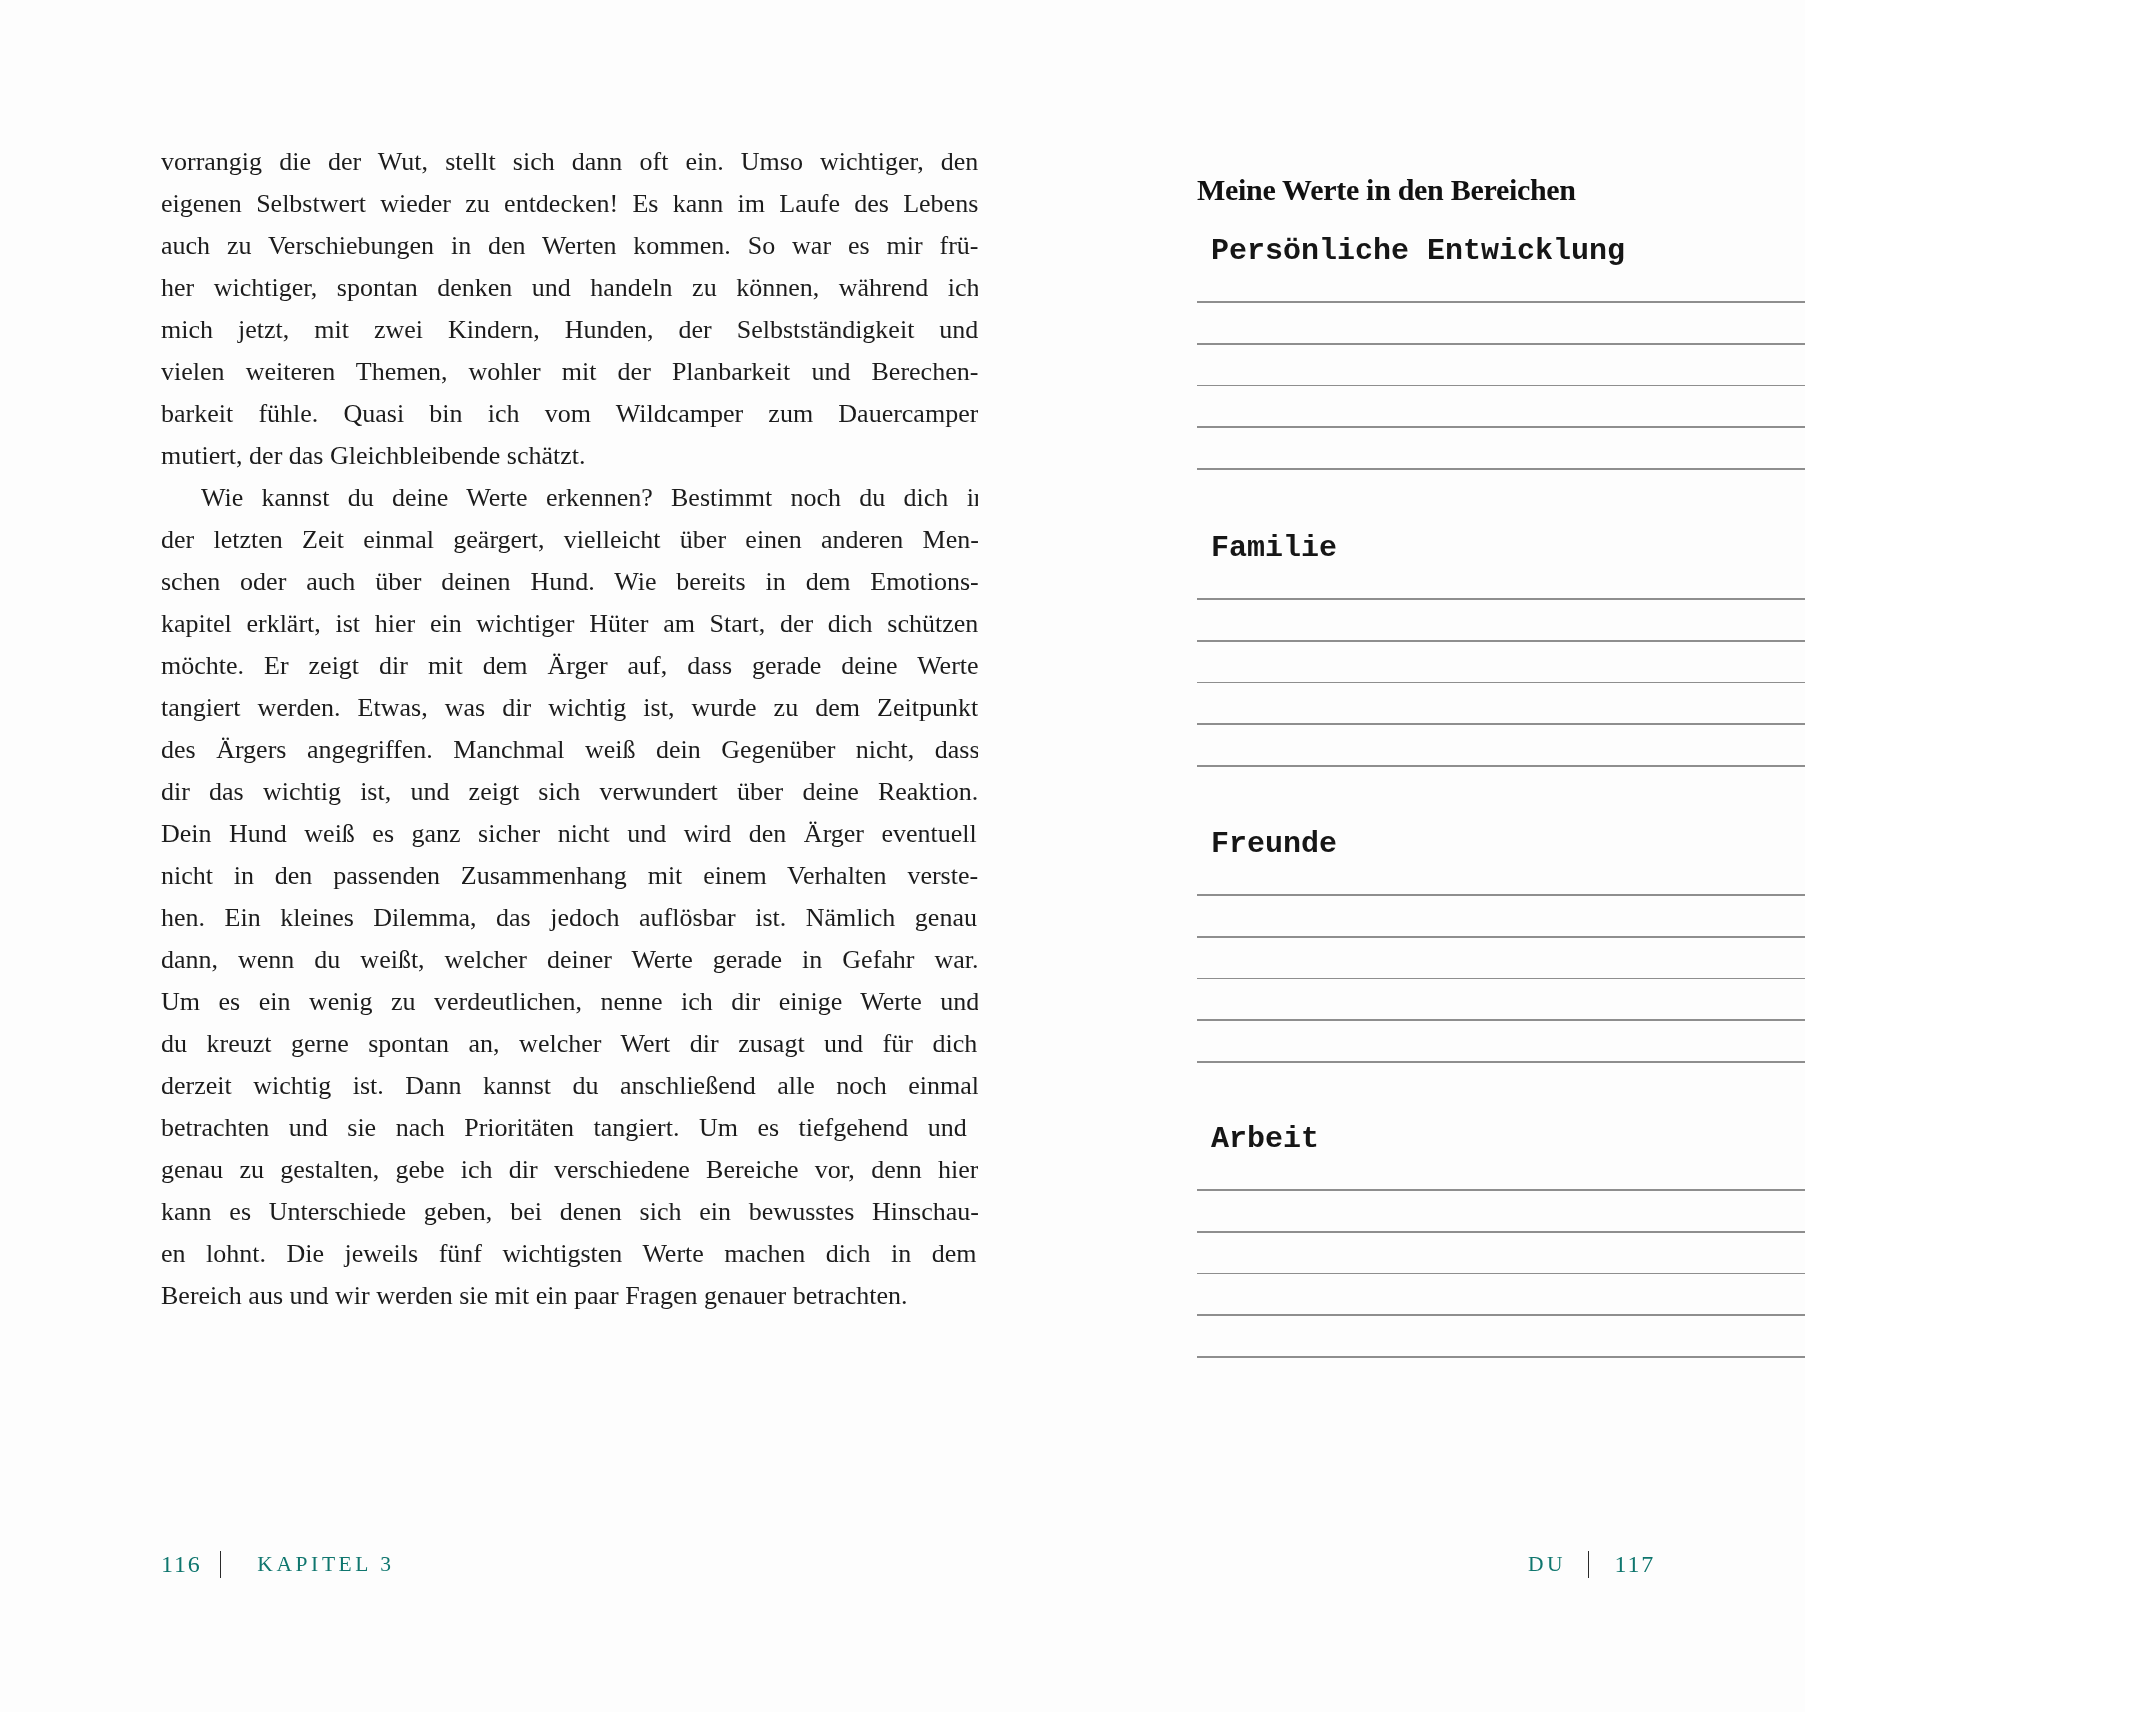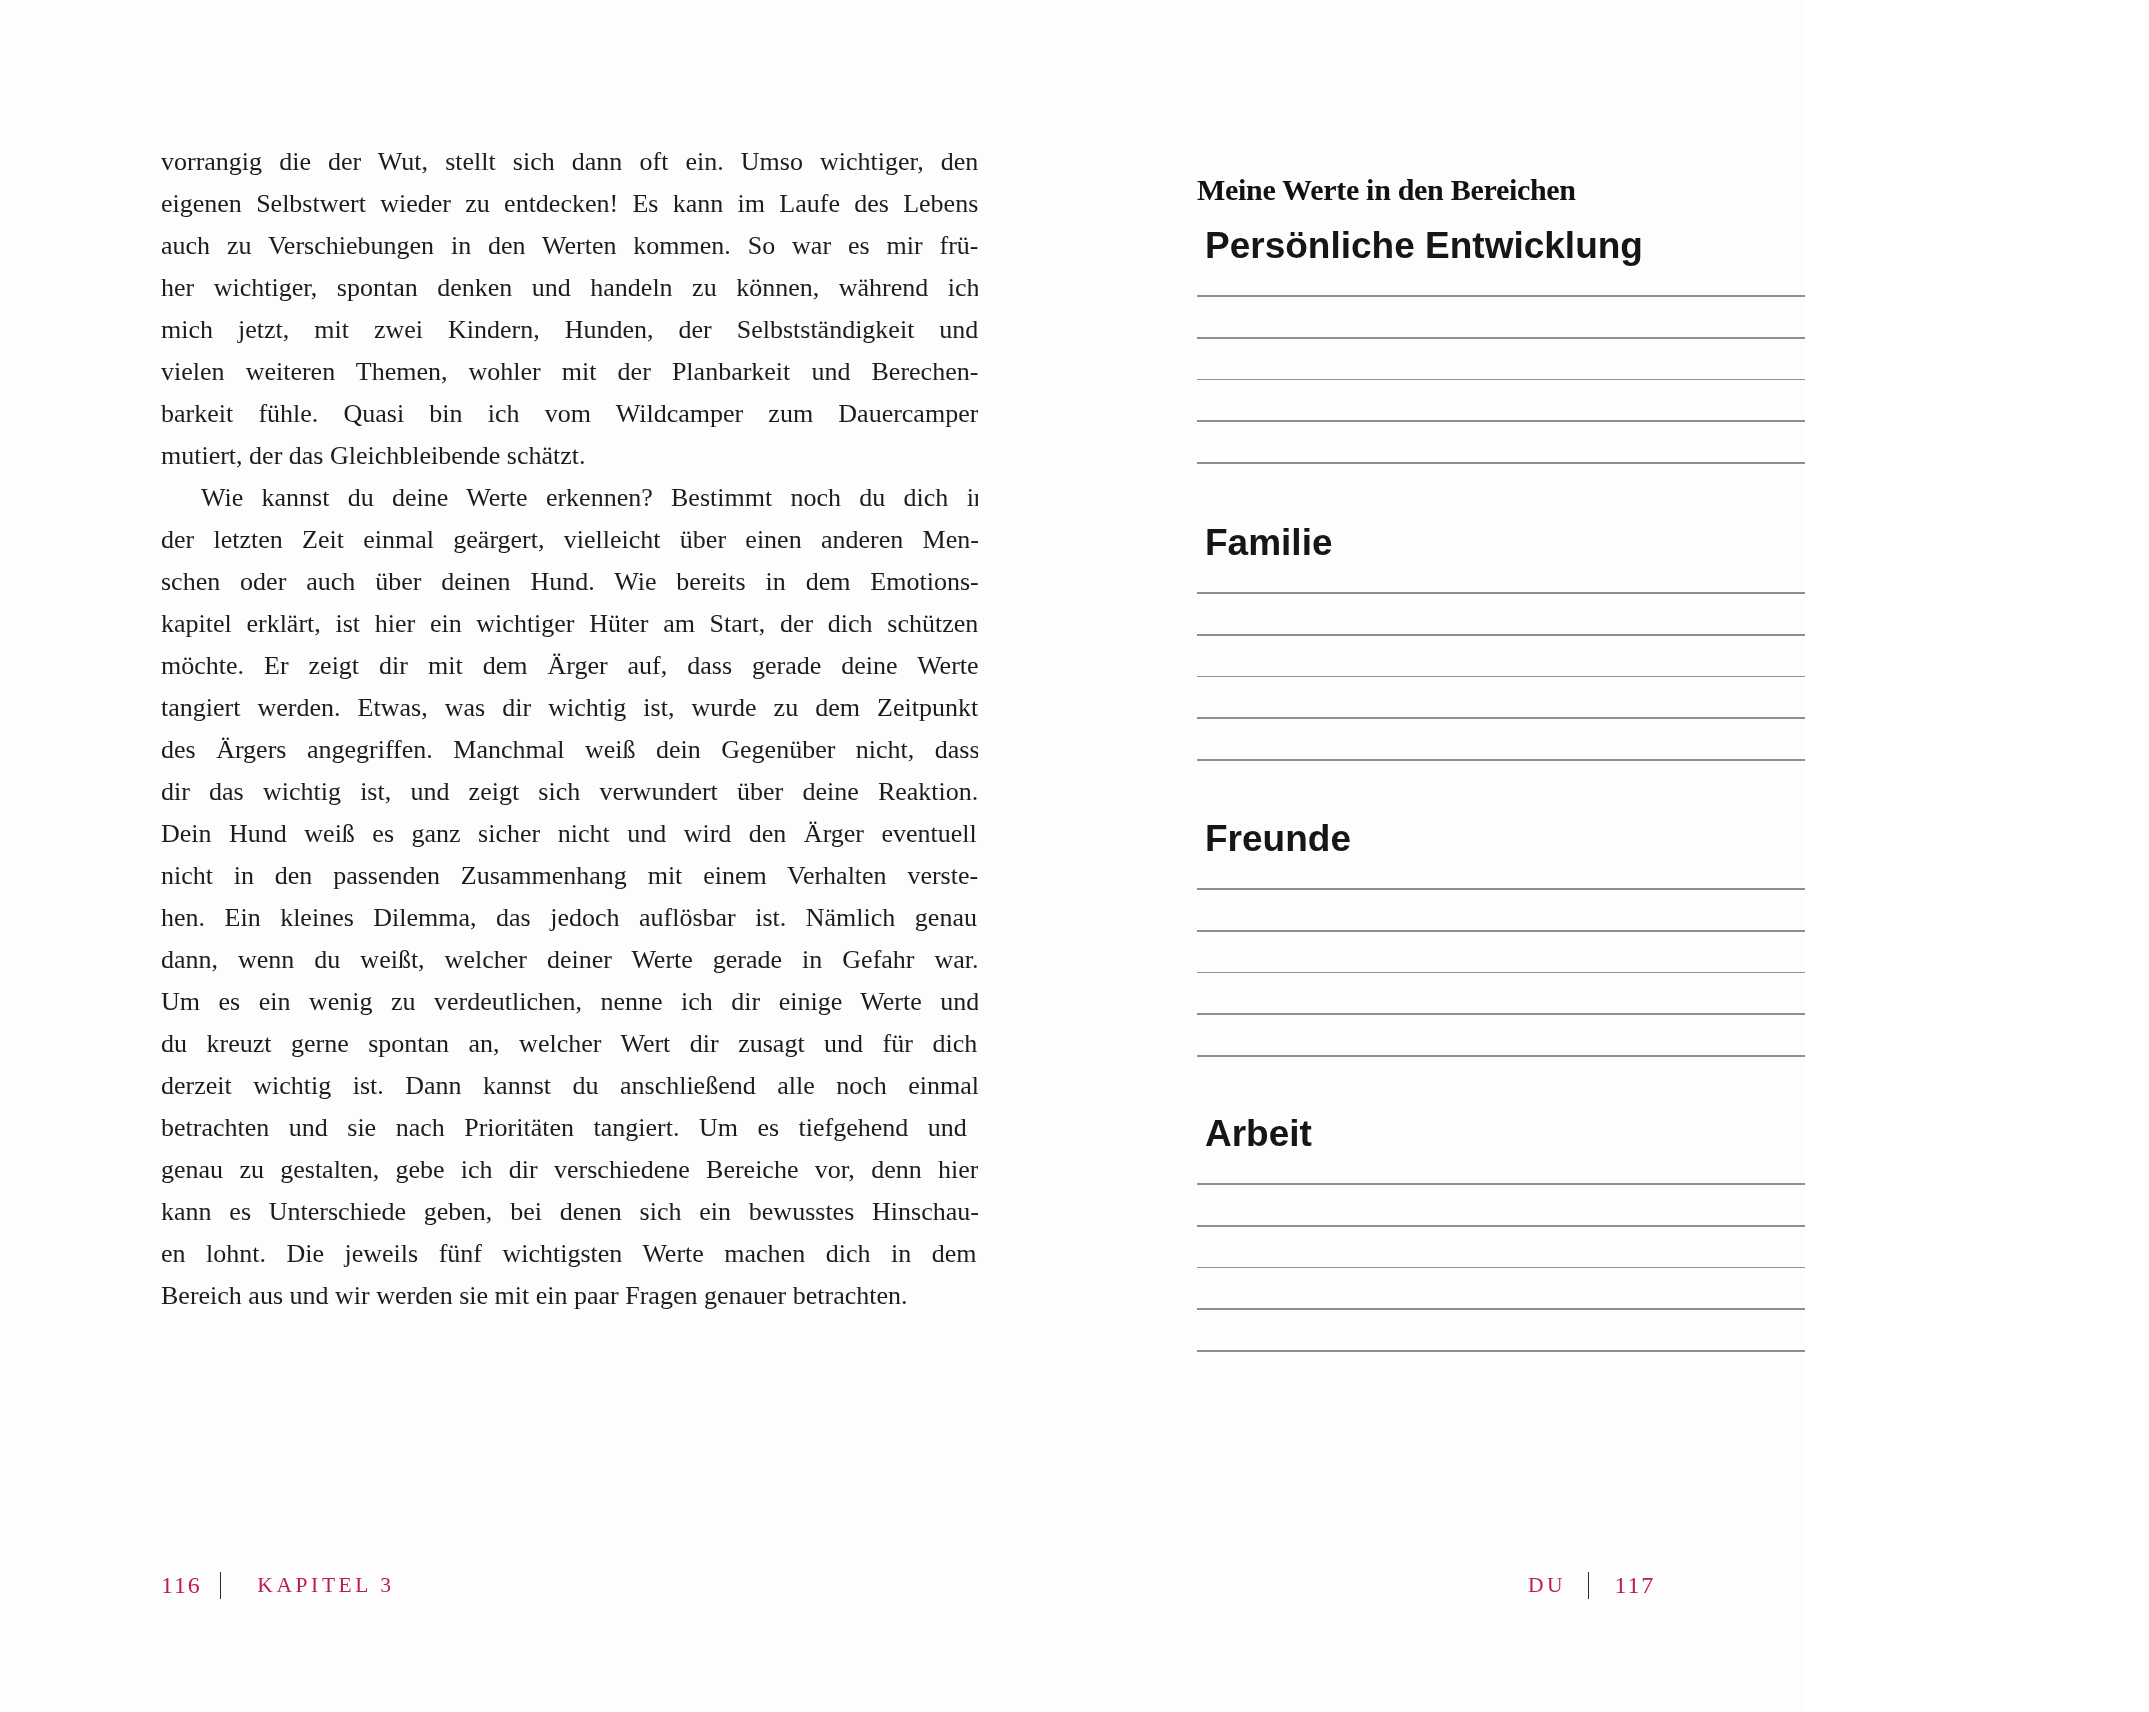--- a/index.html
+++ b/index.html
@@ -47,46 +47,45 @@
     letter-spacing: -0.3px;
     line-height: 39px;
     color: #111111;
   }
   .ws-section {
     position: absolute;
     left: 1197px;
     width: 802px;
   }
   .ws-section h2 {
-    margin: 8px;
-    font-family: Liberation Sans, sans-serif;
+    margin: 14px;
+    font-family: Liberation Mono, monospace;
     font-weight: 700;
-    font-size: 37px;
+    font-size: 30px;
     line-height: 41px;
     color: #161616;
   }
   .rules .rule {
     height: 1.8px;
     background: #8e8e8e;
     margin-top: 40px;
   }
   .rules .rule:first-child {
     margin-top: 29px;
   }
 
   
   .footer {
     position: absolute;
     top: 1548px;
     height: 32px;
     display: flex;
     align-items: center;
     font-family: "Liberation Serif", "DejaVu Serif", serif;
-    color: #be185d;
-    margin-top: 21px;
+    color: #0f766e;
   }
   .footer-left  { left: 161px; }
   .footer-right { right: 150px; }
   .footer .pagenum {
     font-size: 24px;
     letter-spacing: 1.8px;
   }
   .footer .seclabel {
     font-size: 21.5px;
     letter-spacing: 3.6px;

